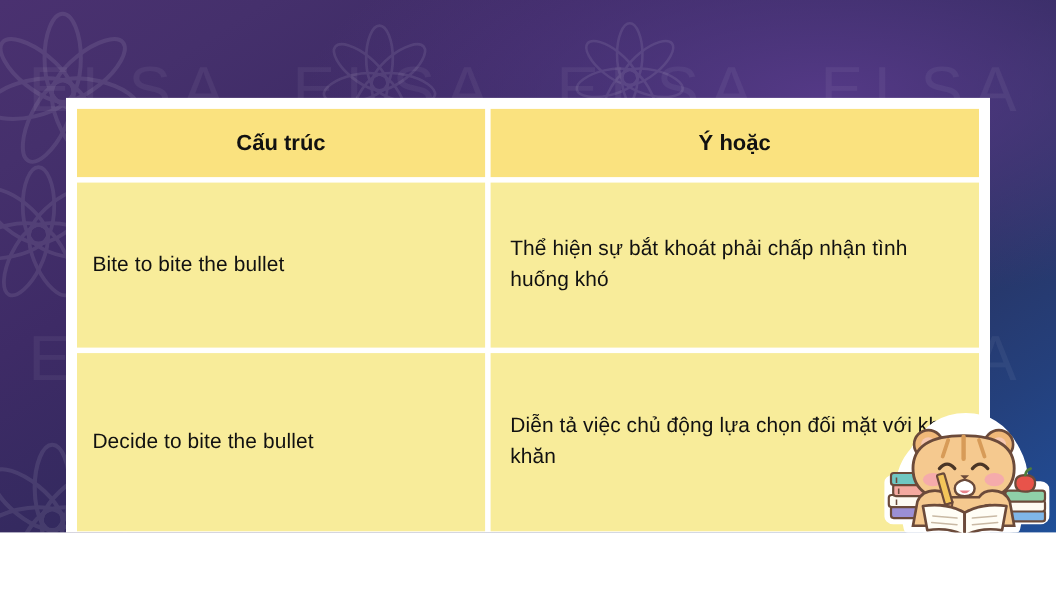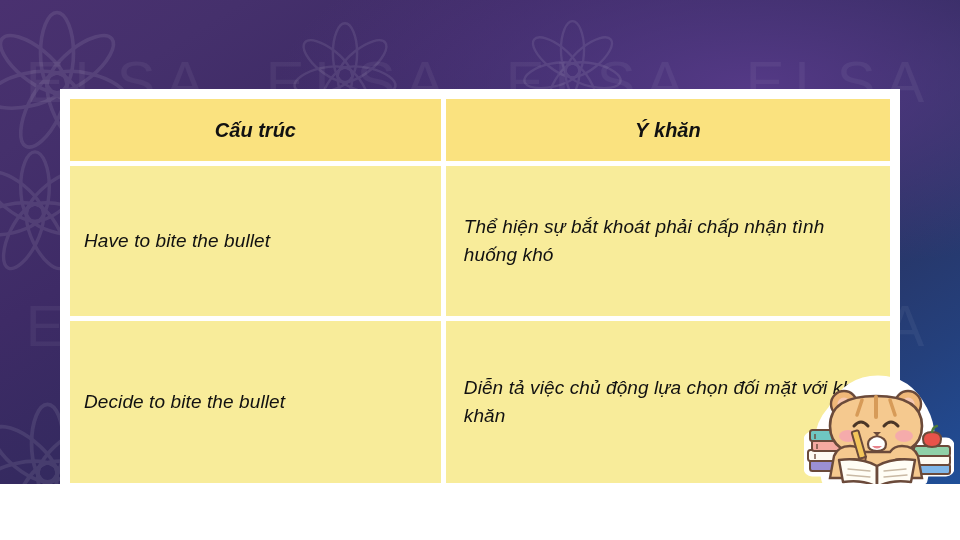--- a/index.html
+++ b/index.html
@@ -78,21 +78,20 @@
     background:#ffffff;
     padding:5px;
     z-index:4;
   }
 
   table {
     width:100%; height:100%;
     border-collapse:separate;
     border-spacing:5px;
     table-layout:fixed;
-    font-style:italic;
   }
 
   th, td {
     background:#f8ec9a;
     color:#111111;
     vertical-align:middle;
     padding:8px 16px;
   }
 
   thead th {
@@ -235,26 +234,26 @@
 
   <div class="table-wrap">
     <table>
       <colgroup>
           <col class="c1">
           <col class="c2">
         </colgroup>
       <thead>
         <tr>
           <th>Cấu trúc</th>
-          <th>Ý khăn</th>
+          <th>Ý hoặc</th>
         </tr>
       </thead>
       <tbody>
         <tr class="r2">
-          <td class="col-structure">Have to bite the bullet</td>
+          <td class="col-structure">Bite to bite the bullet</td>
           <td class="col-meaning">Thể hiện sự bắt khoát phải chấp nhận tình huống khó</td>
         </tr>
         <tr class="r3">
           <td class="col-structure">Decide to bite the bullet</td>
           <td class="col-meaning">Diễn tả việc chủ động lựa chọn đối mặt với khó khăn</td>
         </tr>
       </tbody>
     </table>
   </div>
 

